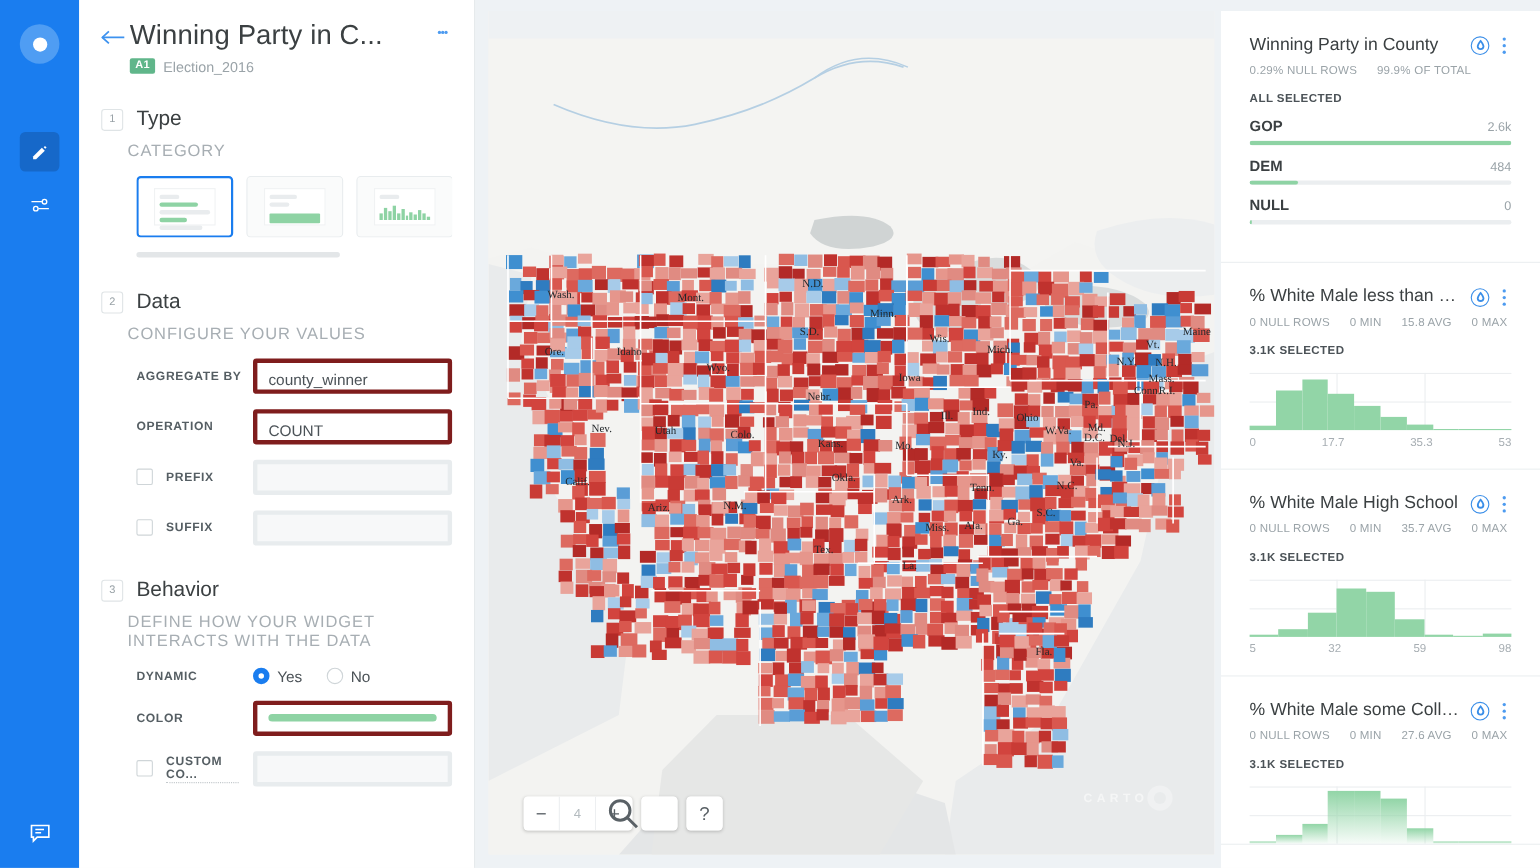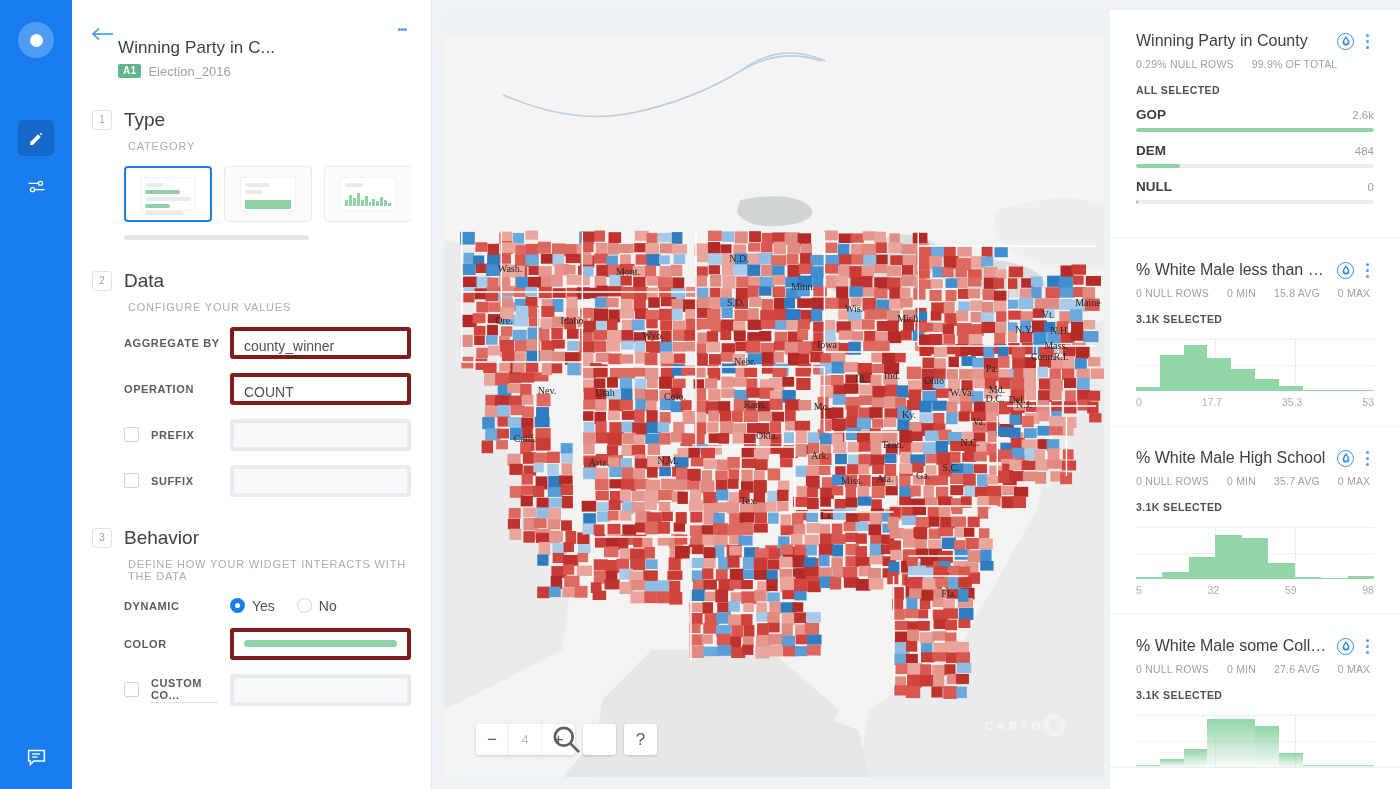--- a/index.html
+++ b/index.html
@@ -35,42 +35,42 @@
 
   
   .editor {
     width: 360px; flex: 0 0 360px; height: 789px; background: #fff;
     border-right: 1px solid #e4e8ea; position: relative; overflow: hidden;
   }
   .ed-head { padding: 18px 20px 0 20px; display: flex; align-items: flex-start; }
   .back-arrow { width: 26px; flex: 0 0 26px; padding-top: 9px; cursor: pointer; }
   .ed-title-wrap { flex: 1; min-width: 0; }
   .ed-title {
-    font-size: 17px; color: #3b4042; font-weight: 300; line-height: 1.15;
-    white-space: nowrap; overflow: hidden; text-overflow: ellipsis; letter-spacing: .1px; margin-top: 20px;
+    font-size: 25px; color: #3b4042; font-weight: 300; line-height: 1.15;
+    white-space: nowrap; overflow: hidden; text-overflow: ellipsis; letter-spacing: .1px;
   }
   .ed-sub { margin-top: 6px; display: flex; align-items: center; gap: 7px; }
   .badge-a1 {
     background: #60b68a; color: #fff; font-size: 10px; font-weight: bold;
     border-radius: 2px; padding: 2px 5px 2px 5px; letter-spacing: .3px; line-height: 1;
   }
   .ed-sub-name { font-size: 13px; color: #9aa3a8; }
   .kebab { width: 18px; flex: 0 0 18px; padding-top: 8px; cursor: pointer; display:flex; justify-content:center;}
   .kebab span, .kebab-sm span {
     display: block; width: 3px; height: 3px; border-radius: 50%; background: #4d9bf0; margin: 1.5px 0;
   }
 
   .sect { padding: 0 20px; margin-top: 30px; }
   .sect-head { display: flex; align-items: center; gap: 12px; }
   .step-num {
     width: 20px; height: 20px; border: 1px solid #dfe4e6; border-radius: 3px;
     color: #98a1a6; font-size: 10px; display: flex; align-items: center; justify-content: center;
   }
   .sect-title { font-size: 19px; color: #3b4042; font-weight: 400; }
-  .sect-desc { font-size: 11px; color: #a7aeb3; letter-spacing: .8px; margin: 9px 0 0 36px; }
+  .sect-desc { font-size: 15px; color: #a7aeb3; letter-spacing: .8px; margin: 9px 0 0 24px; }
 
   .type-cards { display: flex; gap: 12px; margin: 14px 0 0 32px; overflow: hidden; }
   .tcard {
     width: 88px; height: 56px; flex: 0 0 88px; border-radius: 4px; border: 1px solid #e8ecee;
     background: #fafbfb; display: flex; align-items: center; justify-content: center; cursor: pointer;
   }
   .tcard.sel { border: 2px solid #1a7def; background: #fff; }
   .tcard-inner { width: 56px; height: 34px; background: #fff; border: 1px solid #f0f2f3; padding: 5px 4px; }
   .tl { height: 4px; border-radius: 2px; background: #e9ecee; margin-bottom: 3px; }
   .tl.g { background: #8ed3a4; }

